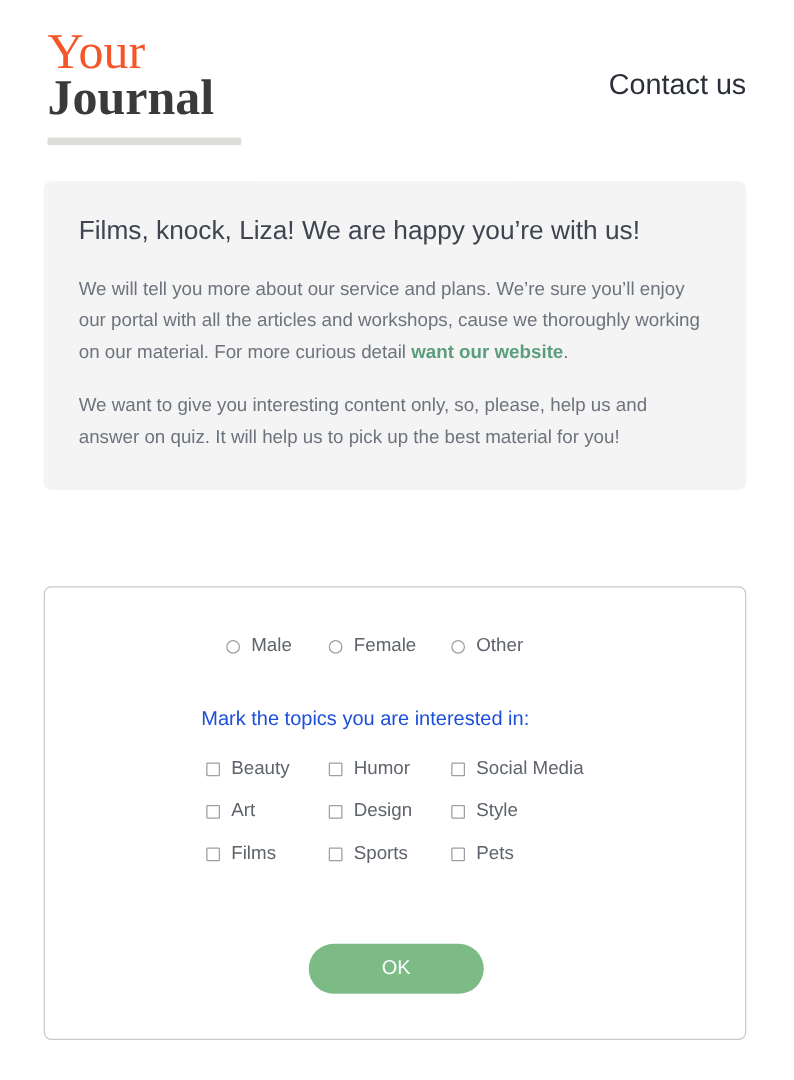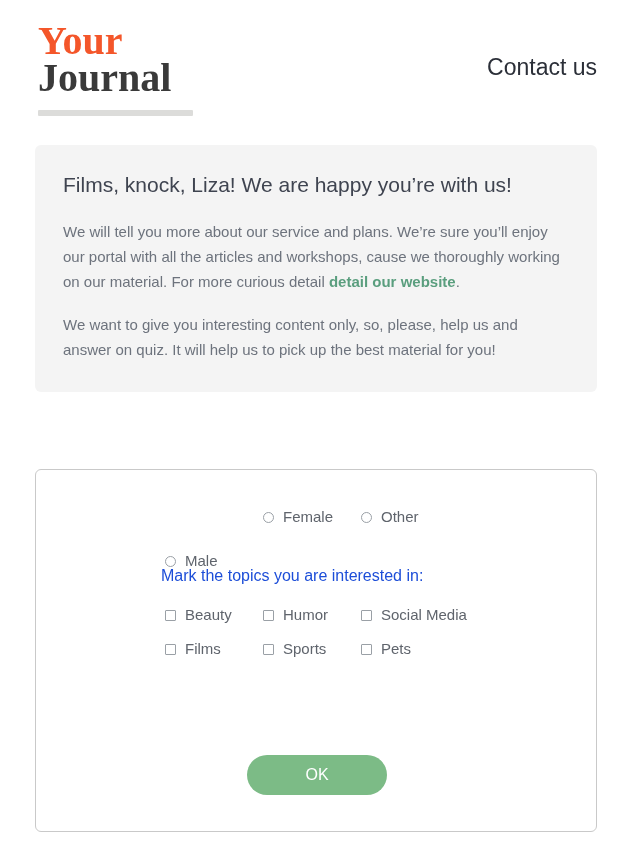--- a/index.html
+++ b/index.html
@@ -31,21 +31,21 @@
     height: 140px;
   }
   .logo {
     position: absolute;
     left: 38px;
     top: 22px;
     width: 200px;
   }
   .logo-line1 {
     font-family: "Liberation Serif", serif;
-    font-weight: bold;
+    font-weight: normal;
     font-size: 40px;
     line-height: 38px;
     color: #f4562a;
     letter-spacing: 0px;
     display: block;
   }
   .logo-line2 {
     font-family: "Liberation Serif", serif;
     font-weight: bold;
     font-size: 40px;
@@ -139,21 +139,21 @@
     height: 22px;
     margin-bottom: 36px;
   }
   .radio-option {
     position: absolute;
     top: 0;
     display: flex;
     align-items: center;
     cursor: pointer;
   }
-  .radio-option.c0 { left: 4px; margin-top: 44px; }
+  .radio-option.c0 { left: 20px; }
   .radio-option.c1 { left: 102px; }
   .radio-option.c2 { left: 200px; }
 
   .radio-mark {
     width: 11px;
     height: 11px;
     border: 1px solid #9aa0a6;
     border-radius: 50%;
     background: #ffffff;
     box-sizing: border-box;
@@ -242,21 +242,21 @@
     <div class="logo">
       <span class="logo-line1">Your</span>
       <span class="logo-line2">Journal</span>
     </div>
     <div class="logo-rule"></div>
     <a class="contact-link" href="#">Contact us</a>
   </div>
 
   <div class="intro-panel">
     <h1 class="intro-title">Films, knock, Liza! We are happy you’re with us!</h1>
-    <p class="intro-para"><span>We will tell you more about our service and plans. We’re sure you’ll enjoy our portal with all the articles and workshops, cause we thoroughly working on our material. For more curious detail </span><a class="intro-link" href="#">detail our website</a><span>.</span></p>
+    <p class="intro-para"><span>We will tell you more about our service and plans. We’re sure you’ll enjoy our portal with all the articles and workshops, cause we thoroughly working on our material. For more curious detail </span><a class="intro-link" href="#">want our website</a><span>.</span></p>
     <p class="intro-para">We want to give you interesting content only, so, please, help us and answer on quiz. It will help us to pick up the best material for you!</p>
   </div>
 
   <div class="form-card">
     <div class="form-inner">
 
 
       <div class="radio-row">
         <label class="radio-option c0">
           <span class="radio-mark"></span>
@@ -284,20 +284,34 @@
           <label class="checkbox-option c1">
             <span class="checkbox-mark"></span>
             <span class="checkbox-text">Humor</span>
           </label>
           <label class="checkbox-option c2">
             <span class="checkbox-mark"></span>
             <span class="checkbox-text">Social Media</span>
           </label>
         </div>
 
+        <div class="checkbox-row">
+          <label class="checkbox-option c0">
+            <span class="checkbox-mark"></span>
+            <span class="checkbox-text">Art</span>
+          </label>
+          <label class="checkbox-option c1">
+            <span class="checkbox-mark"></span>
+            <span class="checkbox-text">Design</span>
+          </label>
+          <label class="checkbox-option c2">
+            <span class="checkbox-mark"></span>
+            <span class="checkbox-text">Style</span>
+          </label>
+        </div>
 
         <div class="checkbox-row">
           <label class="checkbox-option c0">
             <span class="checkbox-mark"></span>
             <span class="checkbox-text">Films</span>
           </label>
           <label class="checkbox-option c1">
             <span class="checkbox-mark"></span>
             <span class="checkbox-text">Sports</span>
           </label>

